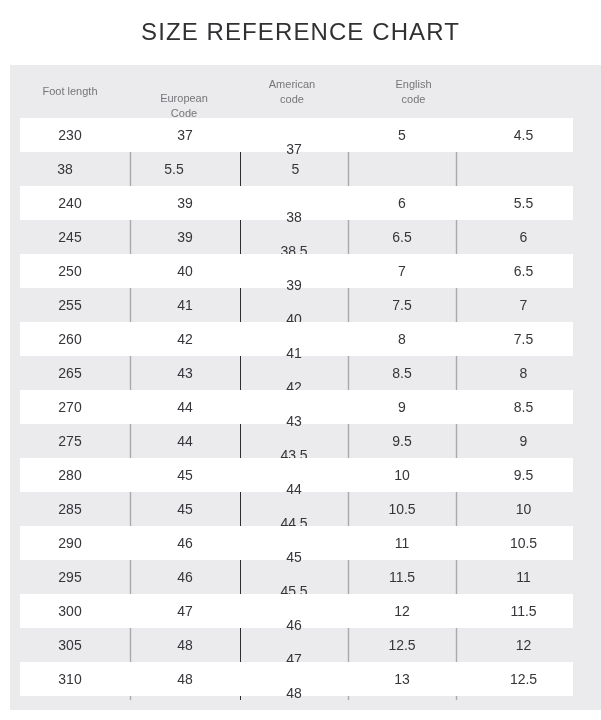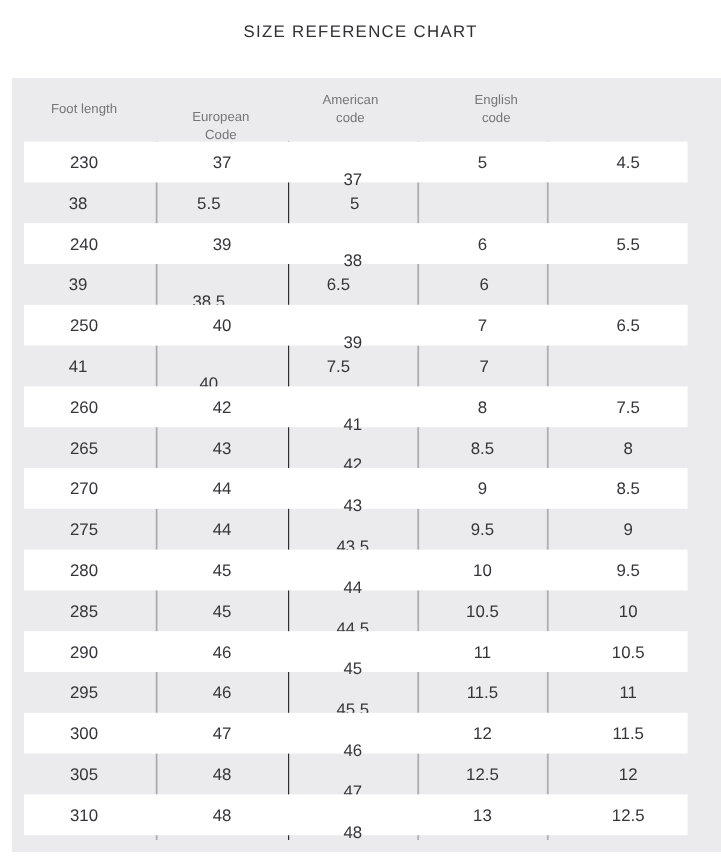--- a/index.html
+++ b/index.html
@@ -16,21 +16,21 @@
     -webkit-font-smoothing: antialiased;
   }
 
   
   #chart-title {
     position: absolute;
     left: 0;
     top: 18px;
     width: 601px;
     text-align: center;
-    font-size: 14px;
+    font-size: 24px;
     font-weight: 300;
     letter-spacing: 1.1px;
     color: #313134;
     white-space: nowrap;
   }
 
   
   #table-panel {
     position: absolute;
     left: 10px;
@@ -196,37 +196,39 @@
         <div class="cells">
           <div class="cell c0">240</div>
           <div class="cell c1">39</div>
           <div class="cell c2">38</div>
           <div class="cell c3">6</div>
           <div class="cell c4">5.5</div>
         </div>
       </div>
       <div class="row shade">
         <div class="cells">
+          <div class="cell c0">245</div>
           <div class="cell c1">39</div>
           <div class="cell c2">38.5</div>
           <div class="cell c3">6.5</div>
           <div class="cell c4">6</div>
         </div>
       </div>
       <div class="row white">
         <div class="cells">
           <div class="cell c0">250</div>
           <div class="cell c1">40</div>
           <div class="cell c2">39</div>
           <div class="cell c3">7</div>
           <div class="cell c4">6.5</div>
         </div>
       </div>
       <div class="row shade">
         <div class="cells">
+          <div class="cell c0">255</div>
           <div class="cell c1">41</div>
           <div class="cell c2">40</div>
           <div class="cell c3">7.5</div>
           <div class="cell c4">7</div>
         </div>
       </div>
       <div class="row white">
         <div class="cells">
           <div class="cell c0">260</div>
           <div class="cell c1">42</div>

